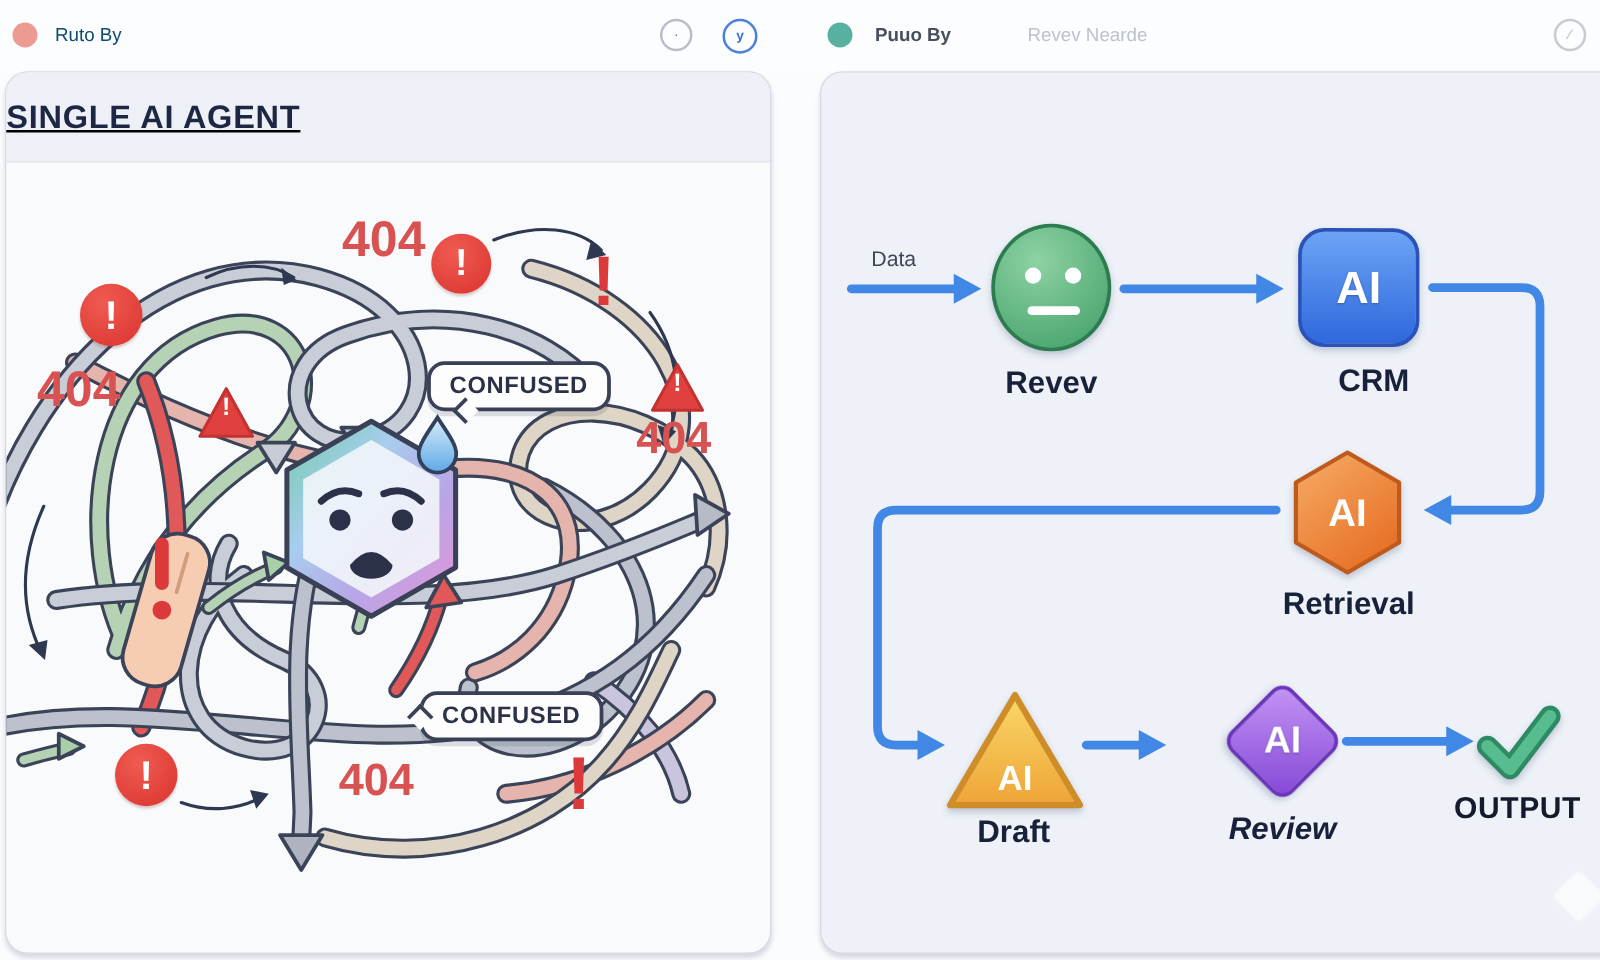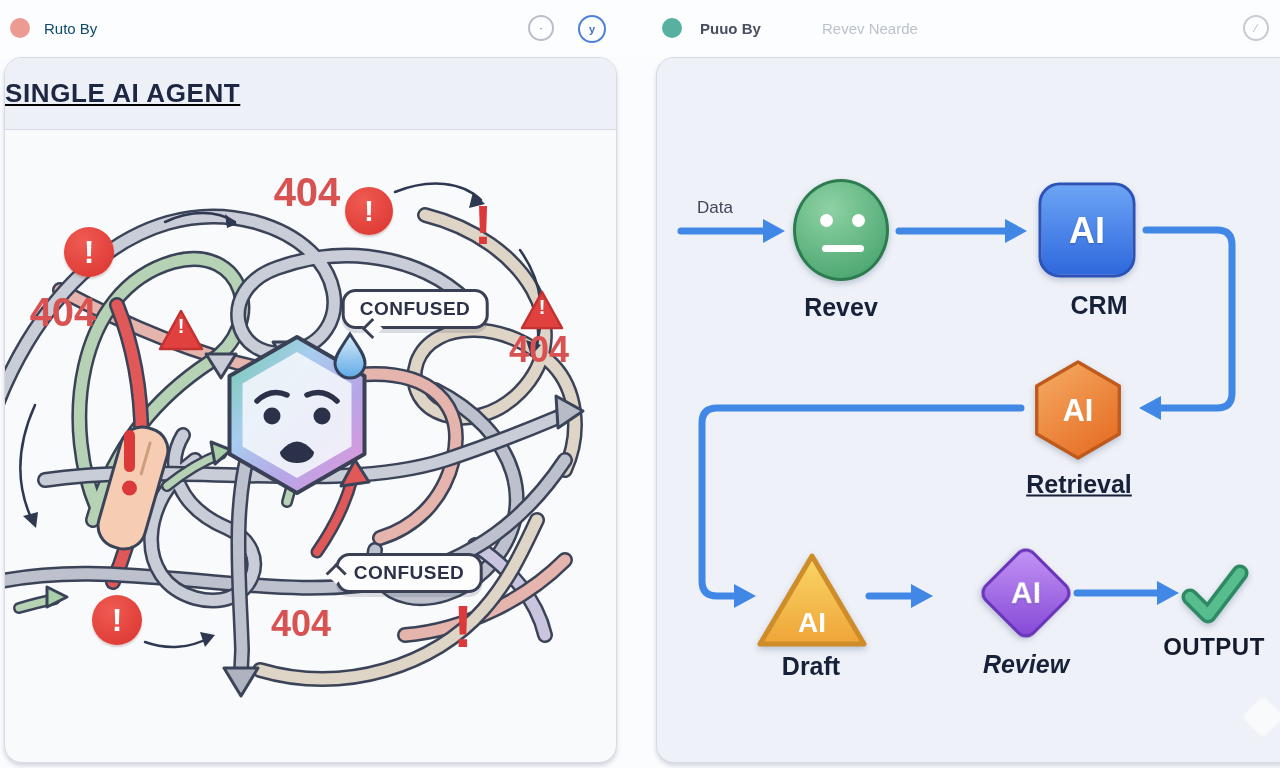--- a/index.html
+++ b/index.html
@@ -315,21 +315,21 @@
         <defs>
             <linearGradient id="oxg" x1="0" y1="0" x2=".7" y2="1">
           <stop offset="0" stop-color="#f6ad66"></stop>
               <stop offset="1" stop-color="#e76f26"></stop>
             </linearGradient>
           </defs>
         <polygon points="0,-50 43,-25 43,25 0,50 -43,25 -43,-25" fill="url(#oxg)" stroke="#bf5a1d" stroke-width="3.5" stroke-linejoin="round"></polygon>
         <text x="0" y="11" text-anchor="middle" font-size="32" font-weight="bold" fill="#fff">AI</text>
       </svg>
     </div>
-    <div class="node-label" style="left:422px; top:354px;text-decoration:underline;">Retrieval</div>
+    <div class="node-label" style="left:422px; top:354px;">Retrieval</div>
 
     <div class="node" style="left:155px; top:470px;">
       <svg width="116" height="100" viewBox="0 0 116 100">
         <defs>
             <linearGradient id="ylg" x1="0" y1="0" x2="0" y2="1">
           <stop offset="0" stop-color="#f9d768"></stop>
               <stop offset="1" stop-color="#efa437"></stop>
             </linearGradient>
           </defs>
         <polygon points="58,6 110,94 6,94" fill="url(#ylg)" stroke="#cf8d2a" stroke-width="5" stroke-linejoin="round"></polygon>

